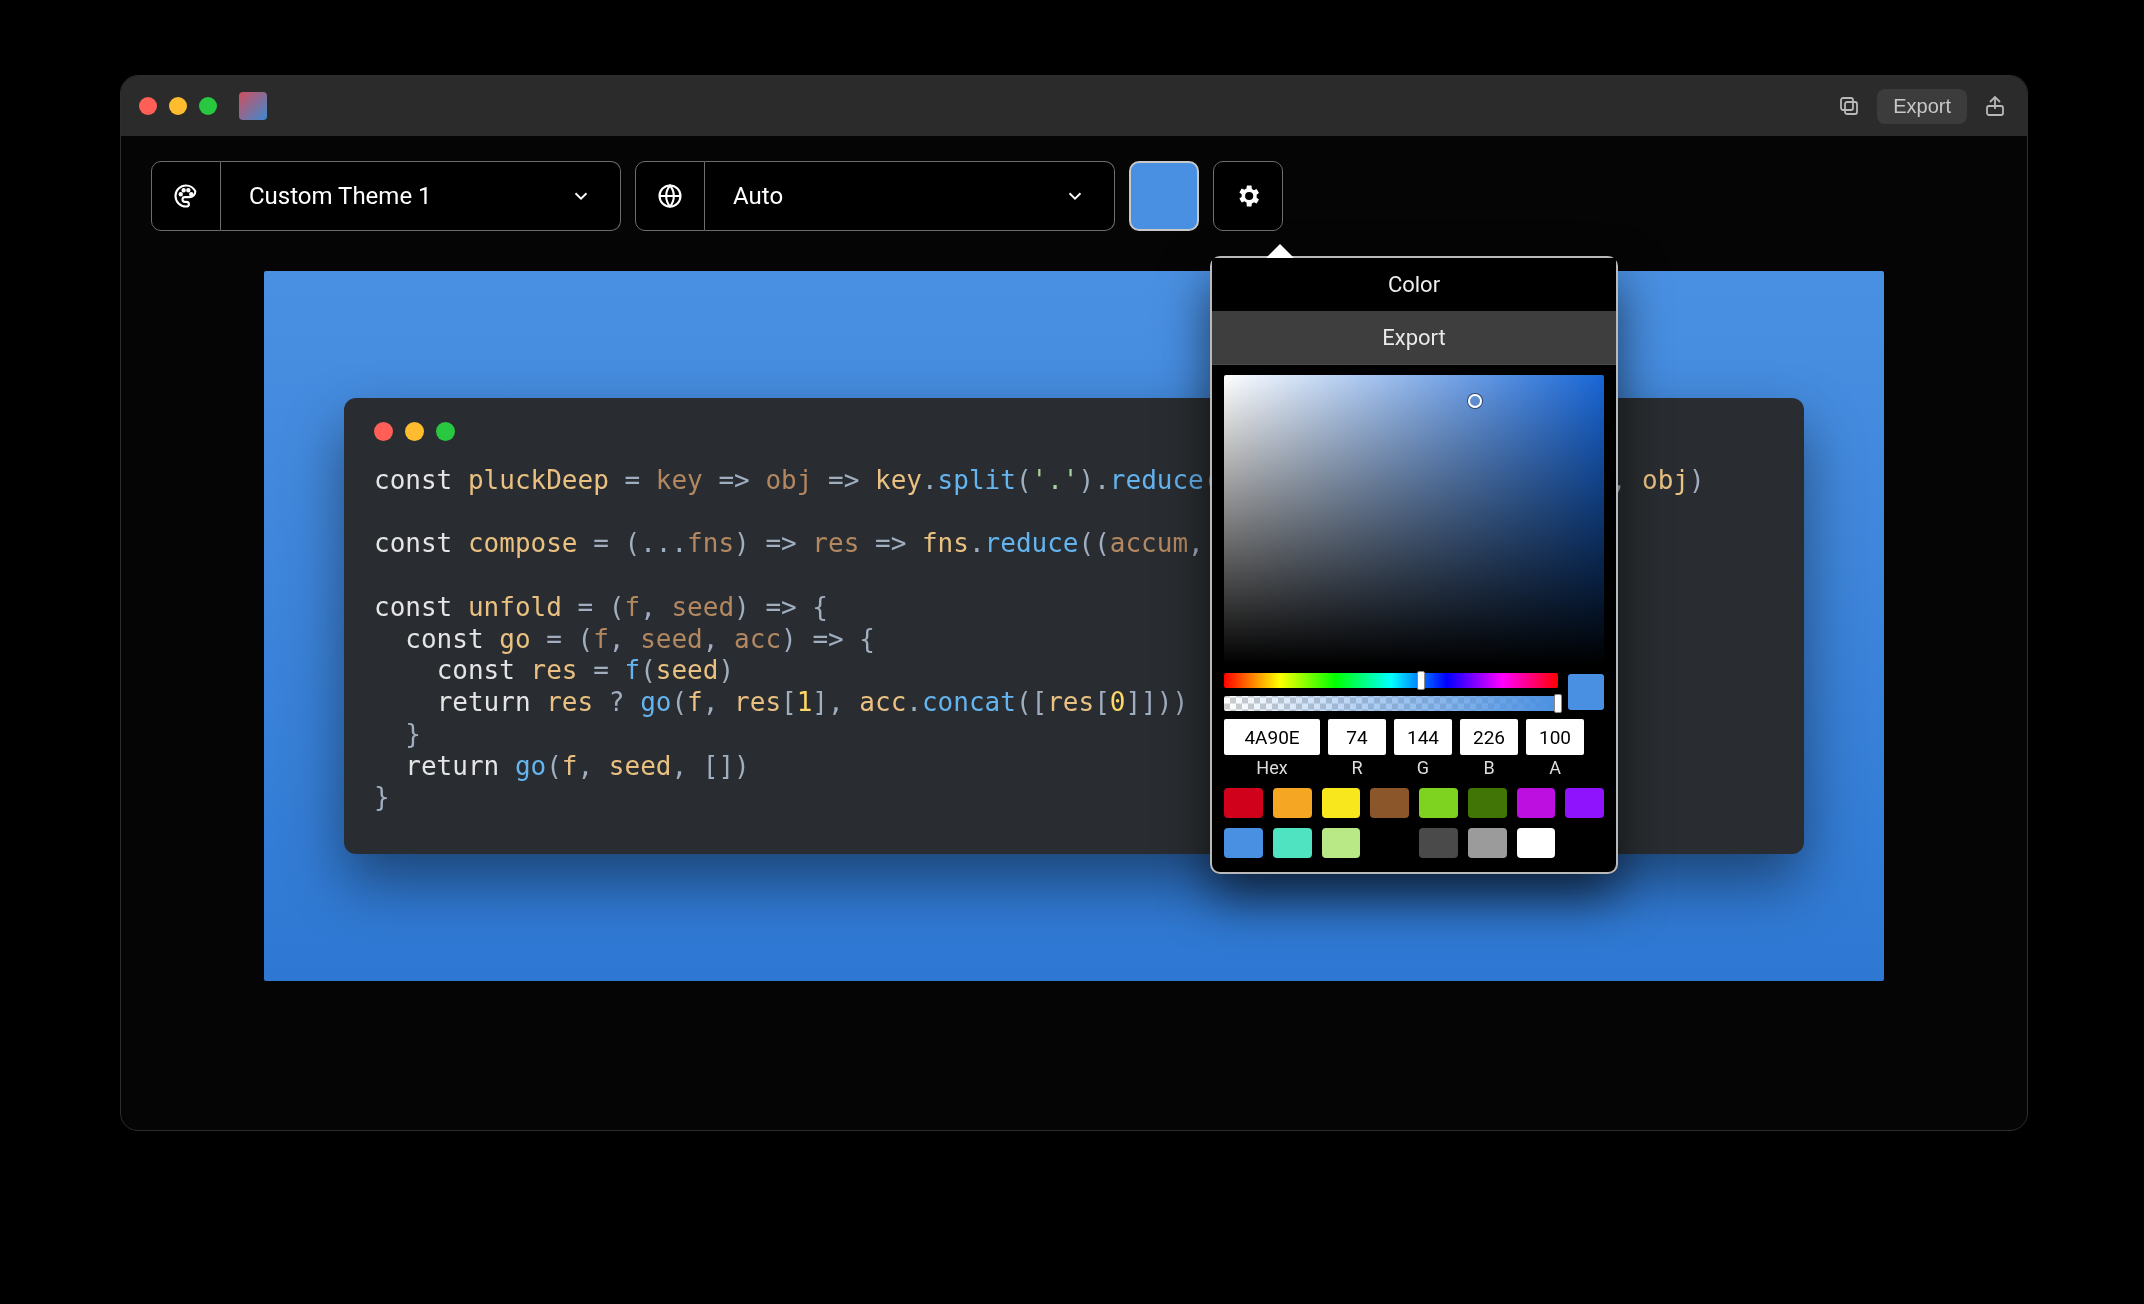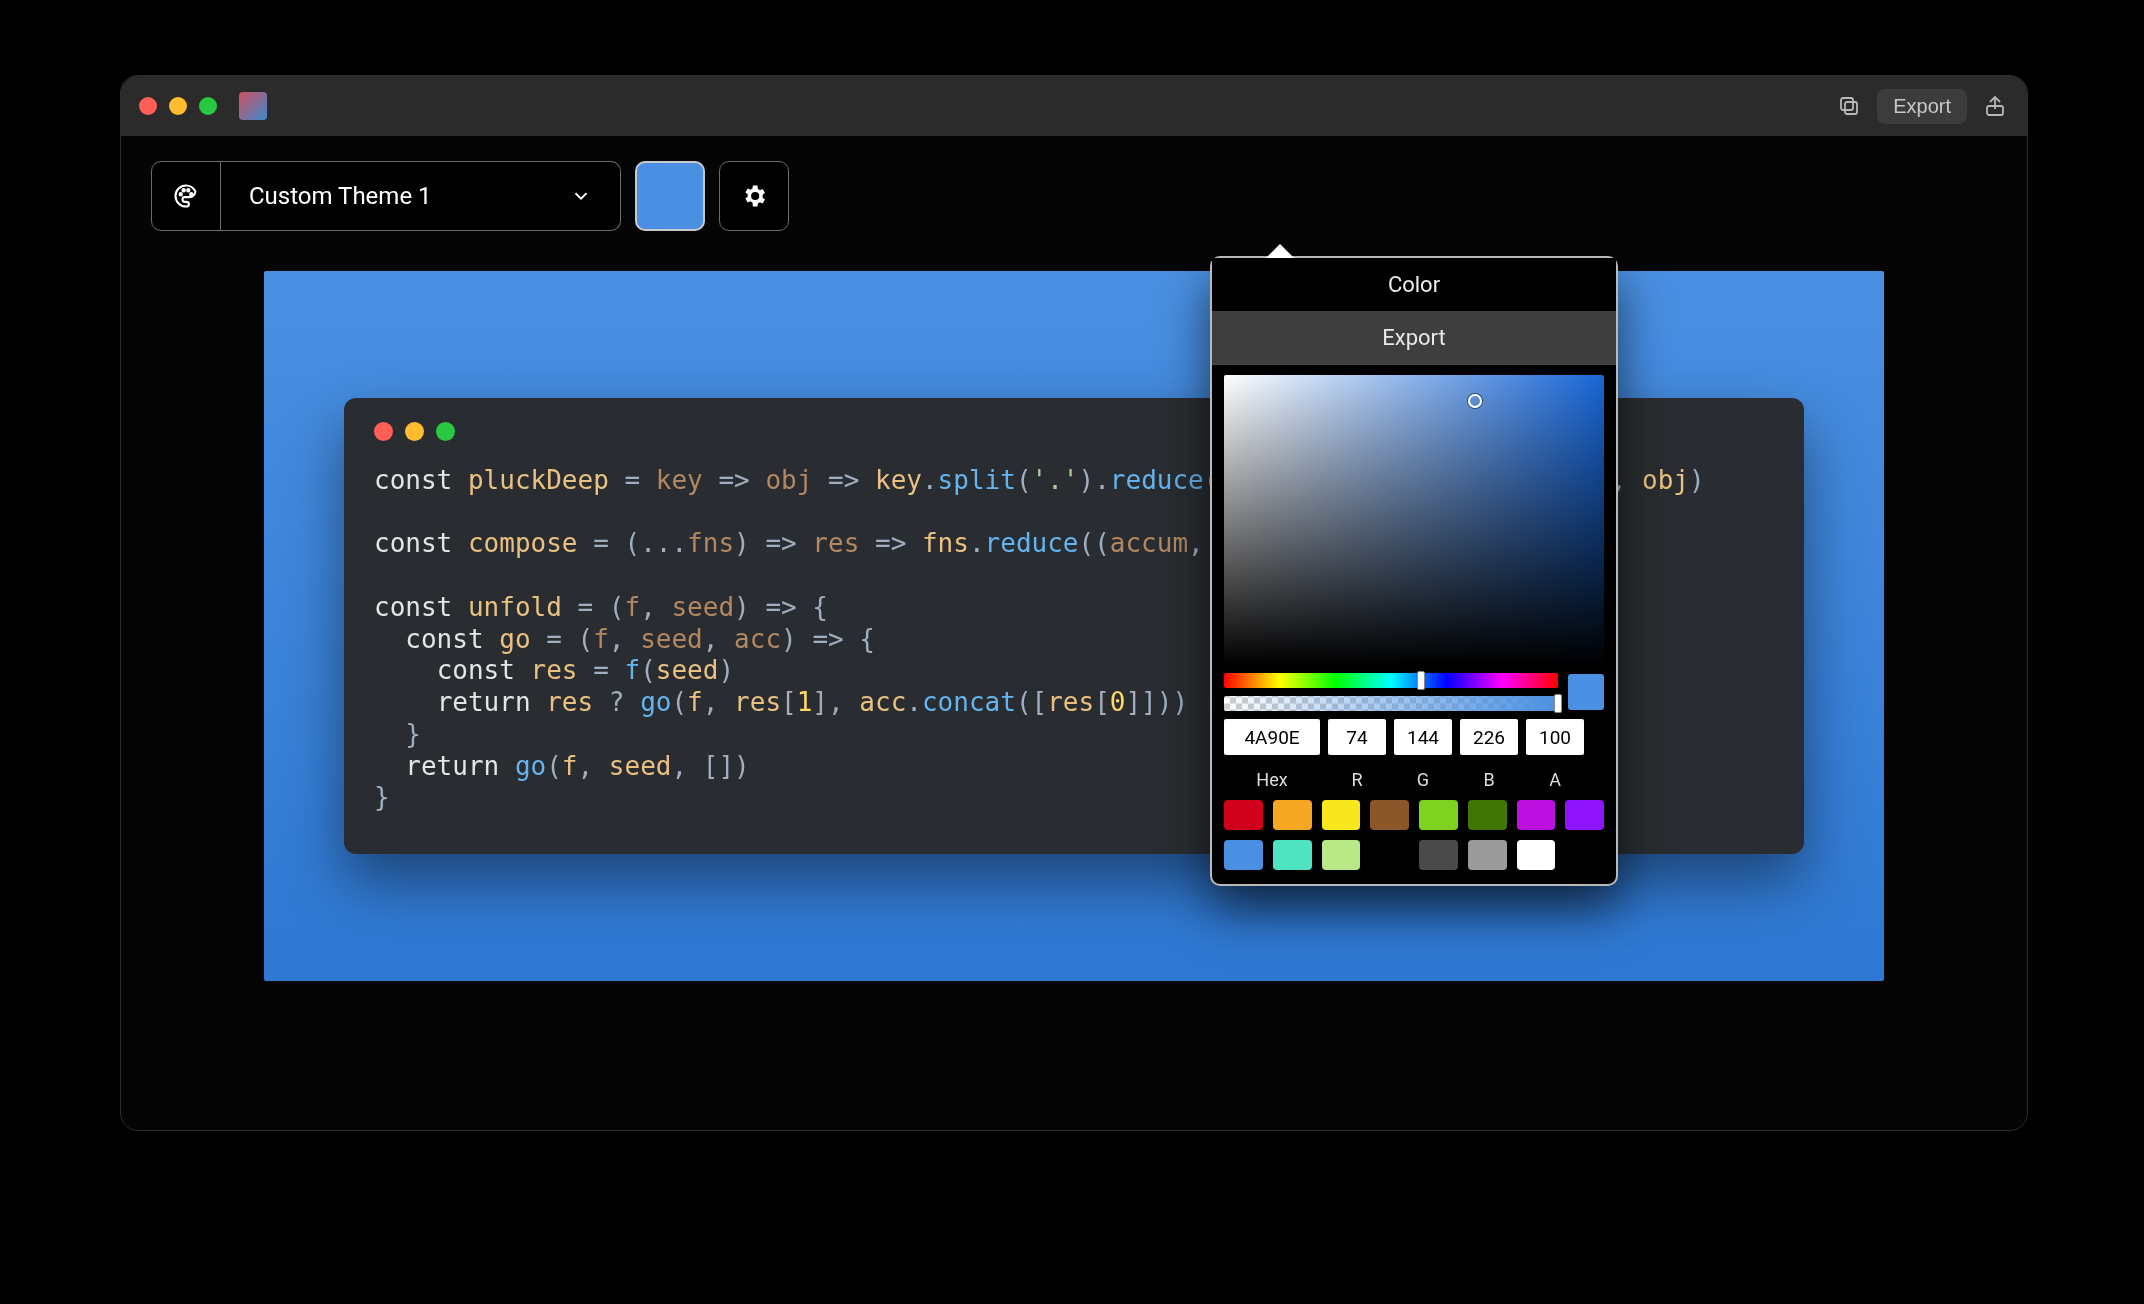--- a/index.html
+++ b/index.html
@@ -182,21 +182,21 @@
   }
   .bar-thumb {
     position: absolute; top: -2px; width: 8px; height: 19px;
     background: #fff; border: 1px solid #888; border-radius: 2px;
     transform: translateX(-50%);
   }
   .current-sw {
     width: 36px; height: 36px; border-radius: 3px;
   }
   .inputs {
-    display: flex; gap: 8px; margin: 6px 12px 14px 12px; align-items: flex-end;
+    display: flex; gap: 8px; margin: 6px 12px 2px 12px; align-items: flex-end;
   }
   .inp { flex: 0 0 auto; }
   .inp input {
     width: 100%; height: 36px;
     background: #fff; color: #000;
     border: none; font-size: 19px; text-align: center;
     font-family: inherit;
     border-radius: 2px;
   }
   .inp.hex { flex: 0 0 96px; }
@@ -267,20 +267,35 @@
             </svg>
         </div>
         <div class="tb-btn tb-select">
           <span>Custom Theme 1</span>
           <svg class="chev" viewBox="0 0 24 24" fill="none" stroke="currentColor" stroke-width="2">
               <path d="M6 9l6 6 6-6"></path>
             </svg>
         </div>
       </div>
 
+      <div class="tb-group">
+        <div class="tb-btn">
+          <svg viewBox="0 0 24 24" width="28" height="28" fill="none" stroke="currentColor" stroke-width="1.8">
+              <circle cx="12" cy="12" r="9"></circle>
+              <path d="M3 12h18"></path>
+              <path d="M12 3a14 14 0 0 1 0 18a14 14 0 0 1 0-18z"></path>
+            </svg>
+        </div>
+        <div class="tb-btn tb-select wide">
+          <span>Auto</span>
+          <svg class="chev" viewBox="0 0 24 24" fill="none" stroke="currentColor" stroke-width="2">
+              <path d="M6 9l6 6 6-6"></path>
+            </svg>
+        </div>
+      </div>
 
       <div class="tb-swatch" id="toolbar-swatch" style="background: rgb(74, 144, 226);"></div>
 
       <div class="tb-group">
         <div class="tb-btn">
           <svg viewBox="0 0 24 24" width="28" height="28" fill="currentColor">
               <path d="M19.4 13a7.8 7.8 0 0 0 0-2l2-1.6-2-3.4-2.4 1a7.6 7.6 0 0 0-1.7-1L15 3h-4l-.3 2.6a7.6 7.6 0 0 0-1.7 1l-2.4-1-2 3.4 2 1.6a7.8 7.8 0 0 0 0 2l-2 1.6 2 3.4 2.4-1c.5.4 1.1.8 1.7 1L11 21h4l.3-2.6c.6-.3 1.2-.6 1.7-1l2.4 1 2-3.4-2-1.6zM13 15.5A3.5 3.5 0 1 1 16.5 12 3.5 3.5 0 0 1 13 15.5z"></path>
             </svg>
         </div>
       </div>

